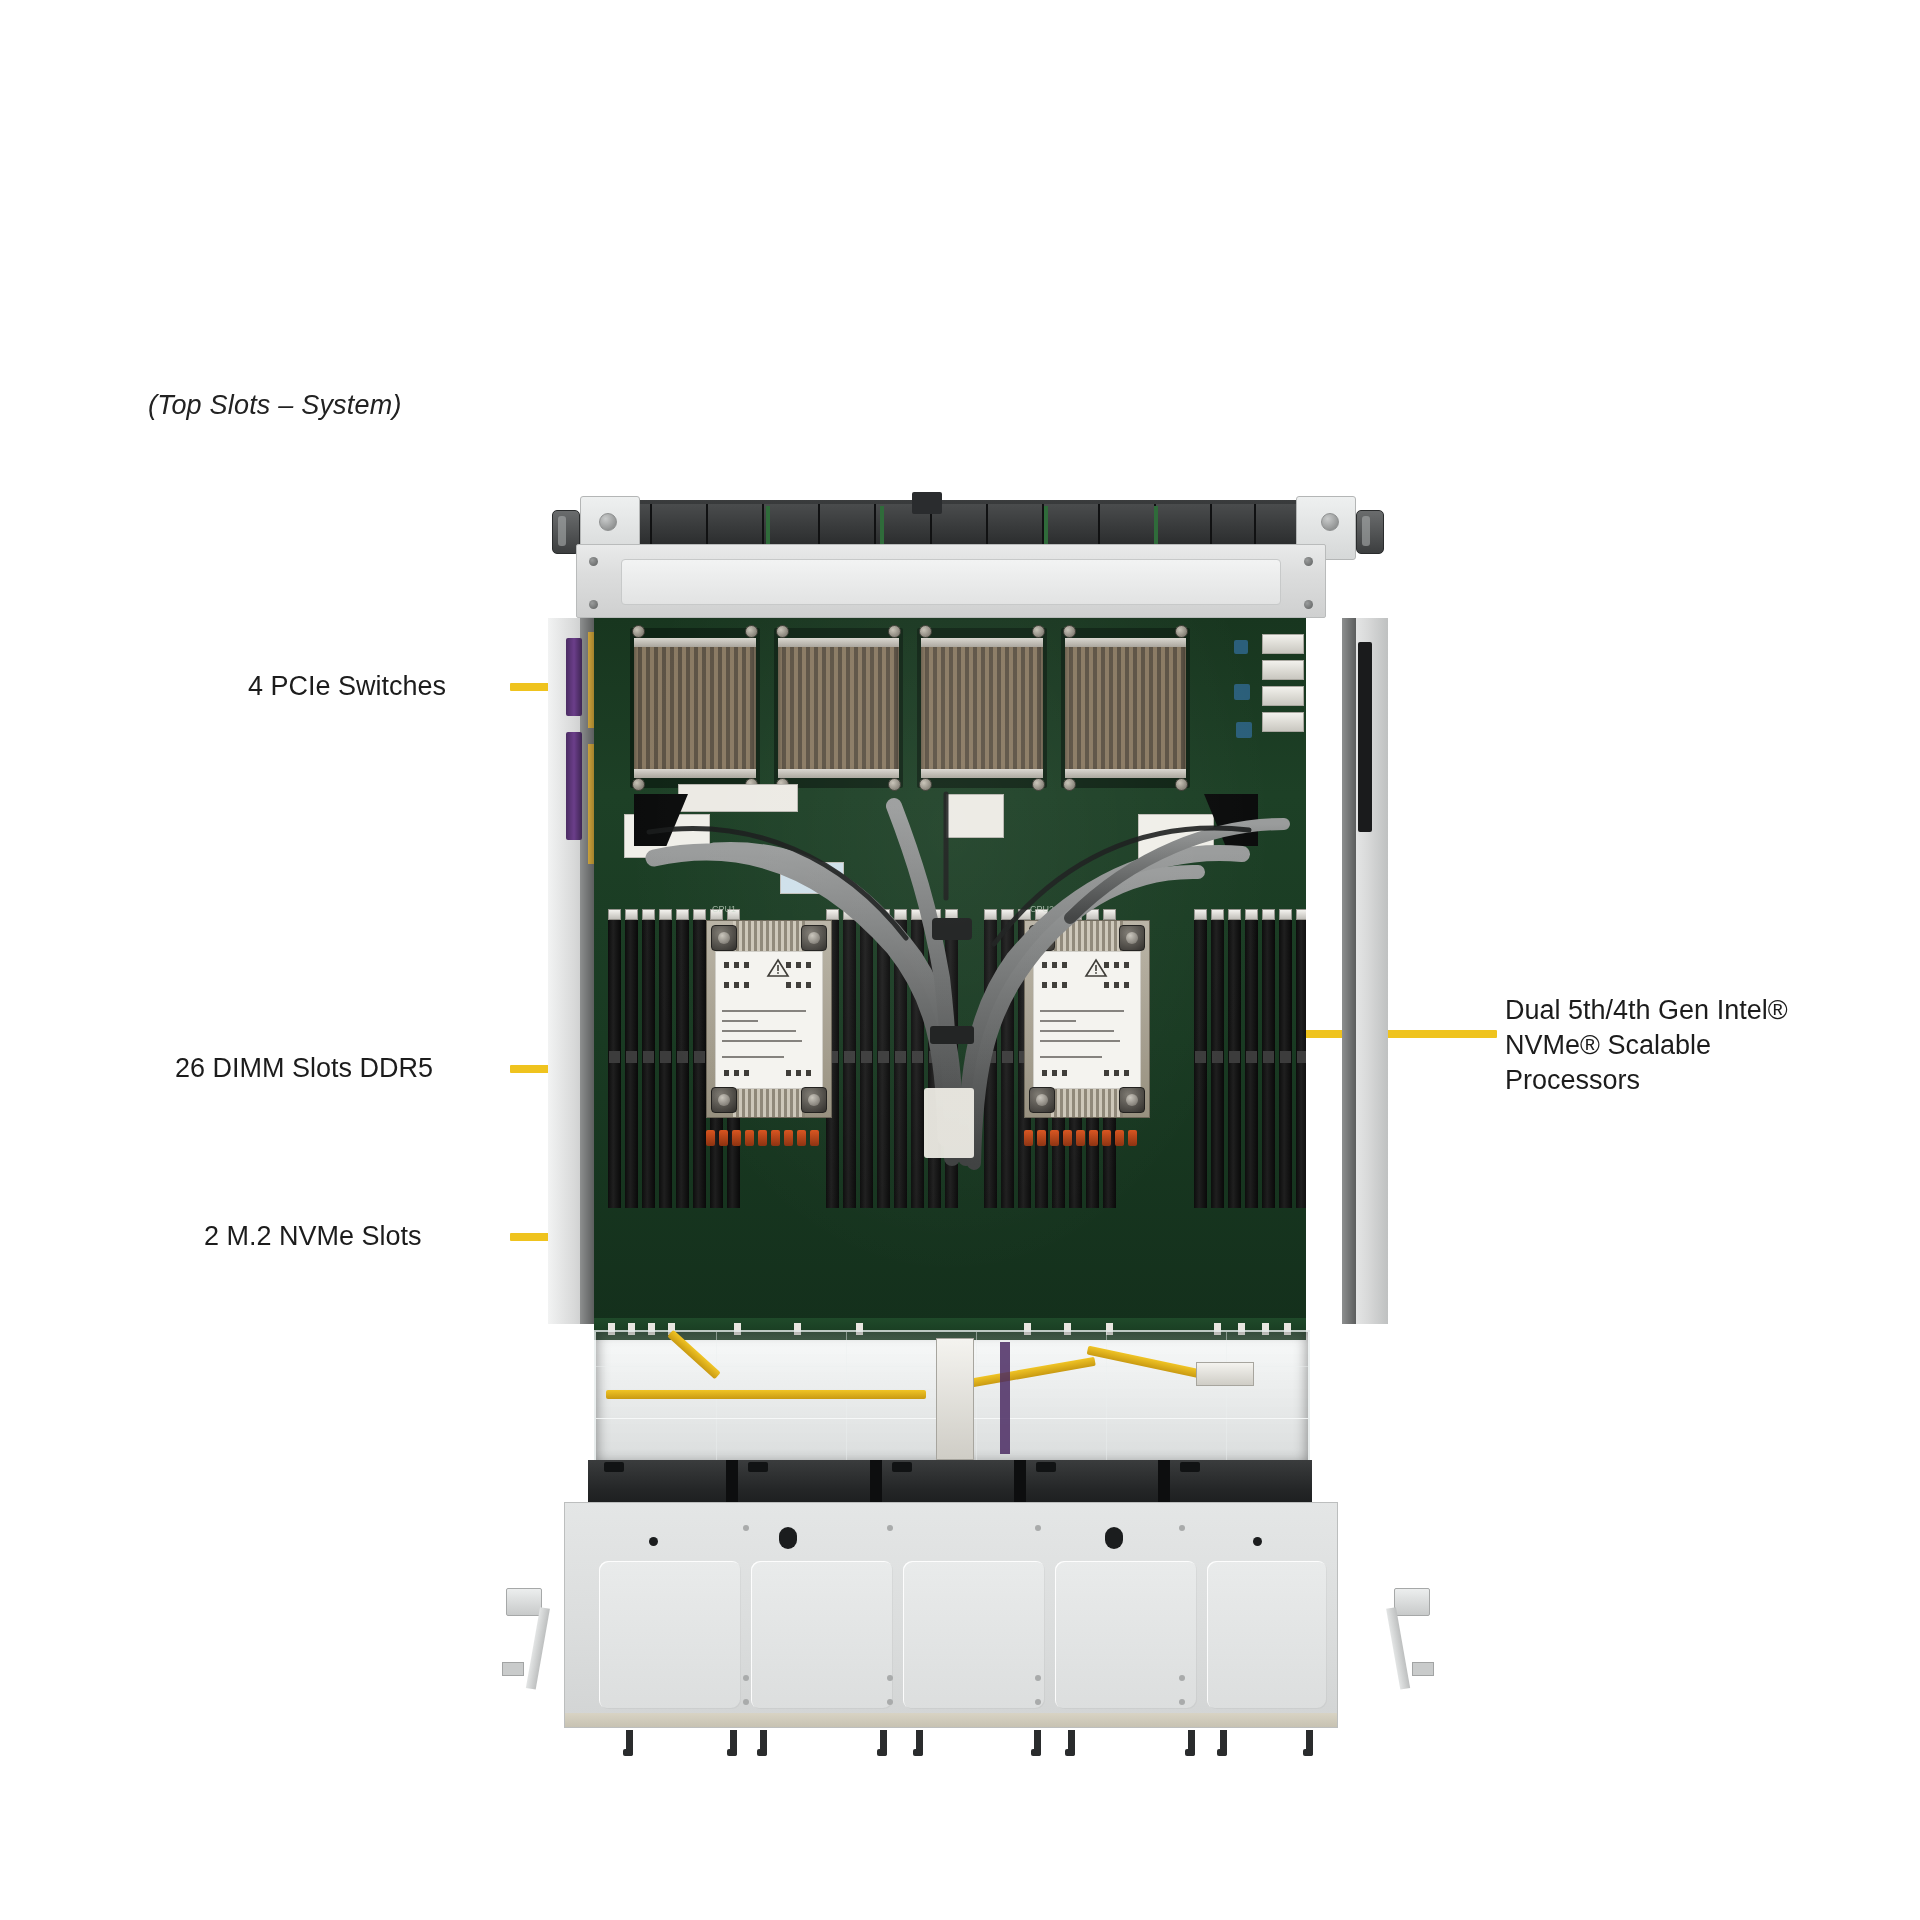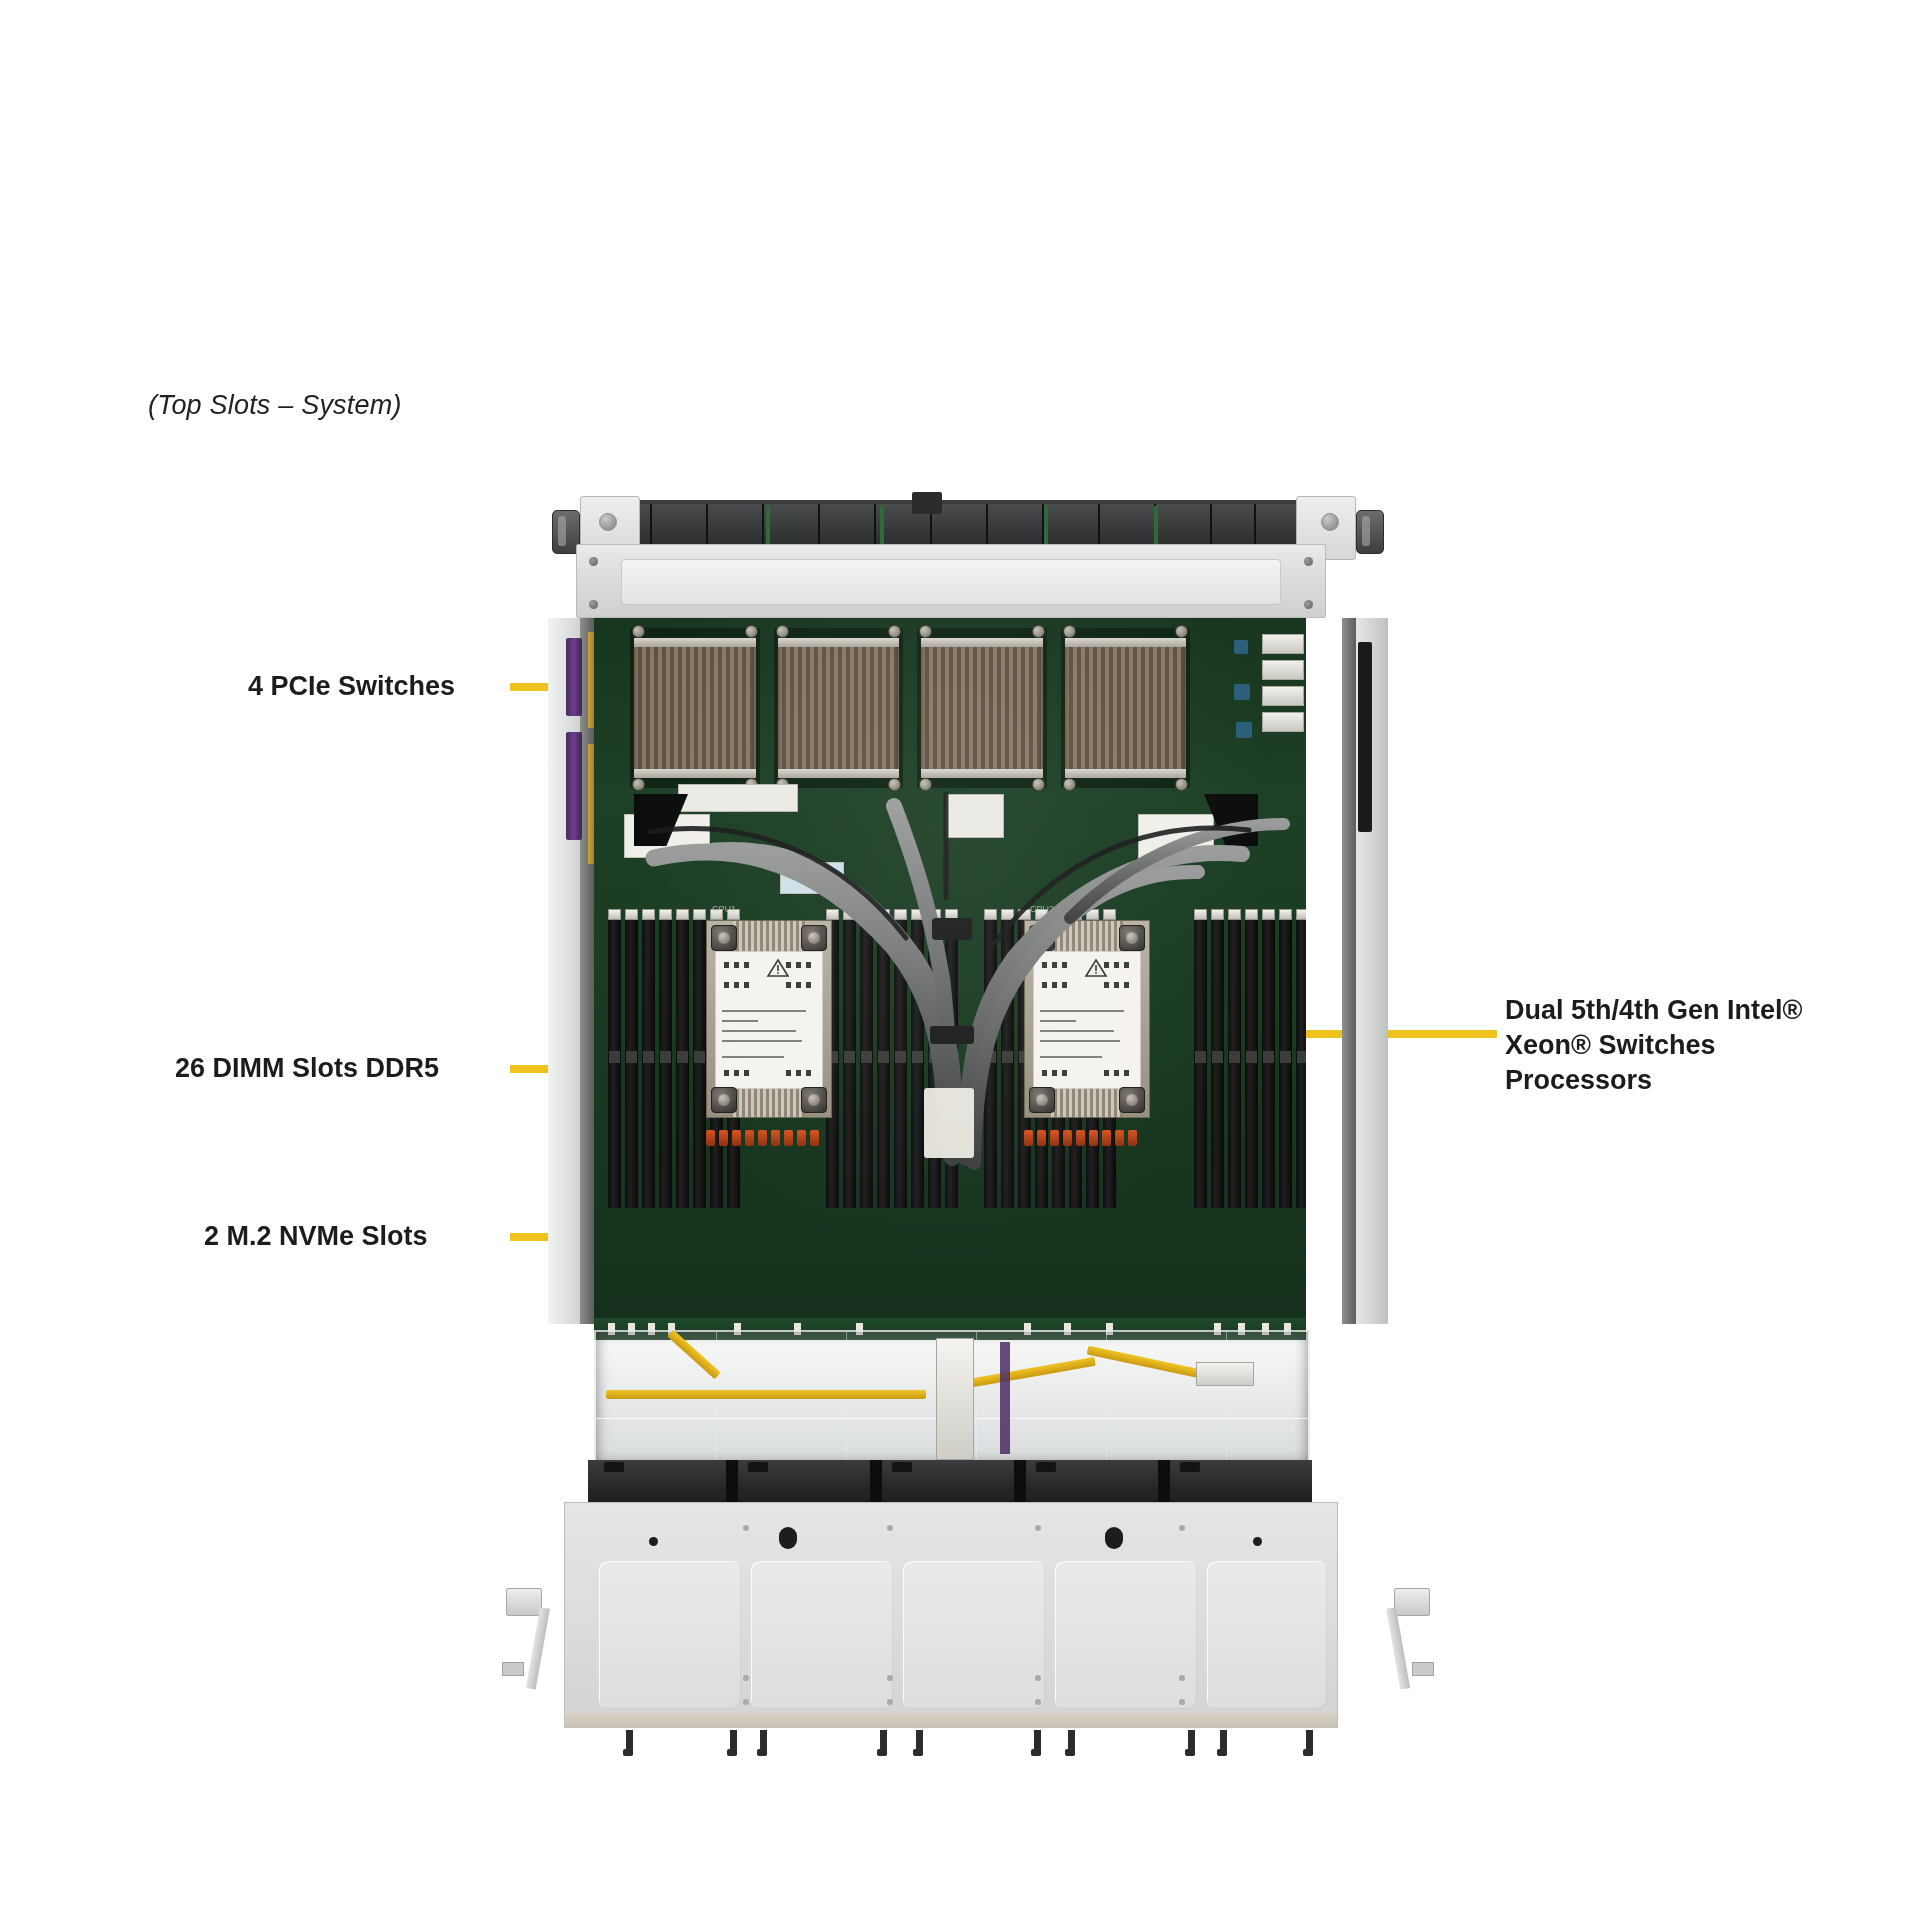--- a/index.html
+++ b/index.html
@@ -4,21 +4,21 @@
 <style>
   html,body{margin:0;padding:0;background:#ffffff;}
   body{width:1920px;height:1920px;position:relative;overflow:hidden;
        font-family:"Liberation Sans","DejaVu Sans",sans-serif;color:#1a1a1a;}
 
   
   .caption{position:absolute;left:148px;top:390px;font-size:27px;font-style:italic;
            letter-spacing:.2px;color:#222;white-space:nowrap;}
 
   
-  .callout{position:absolute;font-size:27px;color:#1c1c1c;white-space:nowrap;line-height:1.30;font-weight:bold;}
+  .callout{position:absolute;font-size:27px;color:#1c1c1c;white-space:nowrap;line-height:1.30;}
   .callout.right{white-space:normal;width:350px;}
   .lead{position:absolute;background:#EFC31E;height:8px;border-radius:1px;}
 
   
   .server{position:absolute;left:548px;top:492px;width:840px;height:1180px;}
 
   
   .rear-strip{position:absolute;left:46px;top:8px;width:712px;height:50px;
     background:linear-gradient(180deg,#3a3c3d 0%,#2c2e2f 45%,#212324 100%);}
   .rear-strip .blk{position:absolute;top:4px;height:42px;width:54px;
@@ -169,21 +169,21 @@
 <div class="lead" style="left:510px;top:683px;width:340px;"></div>
 
 <div class="callout" style="left:175px;top:1051px;">26 DIMM Slots DDR5</div>
 <div class="lead" style="left:510px;top:1065px;width:184px;"></div>
 
 <div class="callout" style="left:204px;top:1219px;">2 M.2 NVMe Slots</div>
 <div class="lead" style="left:510px;top:1233px;width:465px;"></div>
 
 <div class="callout right" style="left:1505px;top:993px;">
   <div>Dual 5th/4th Gen Intel®</div>
-  <div>Xeon® Switches</div>
+  <div>NVMe® Scalable</div>
   <div>Processors</div>
 </div>
 <div class="lead" style="left:1212px;top:1030px;width:285px;"></div>
 
 <div class="server">
 
   <div class="rear-strip">
     <div class="blk" style="left:0px;"></div>
     <div class="blk" style="left:56px;"></div>
     <div class="blk" style="left:112px;"></div>

